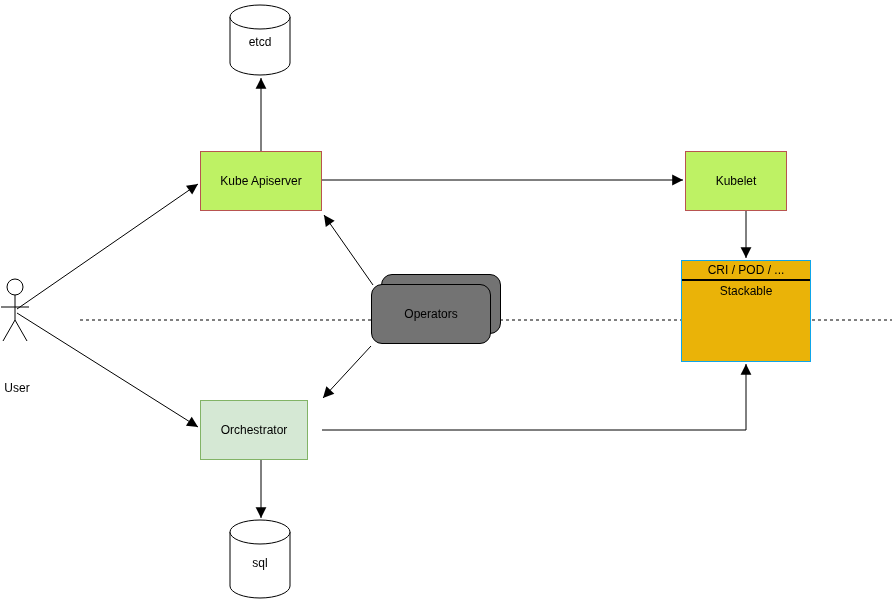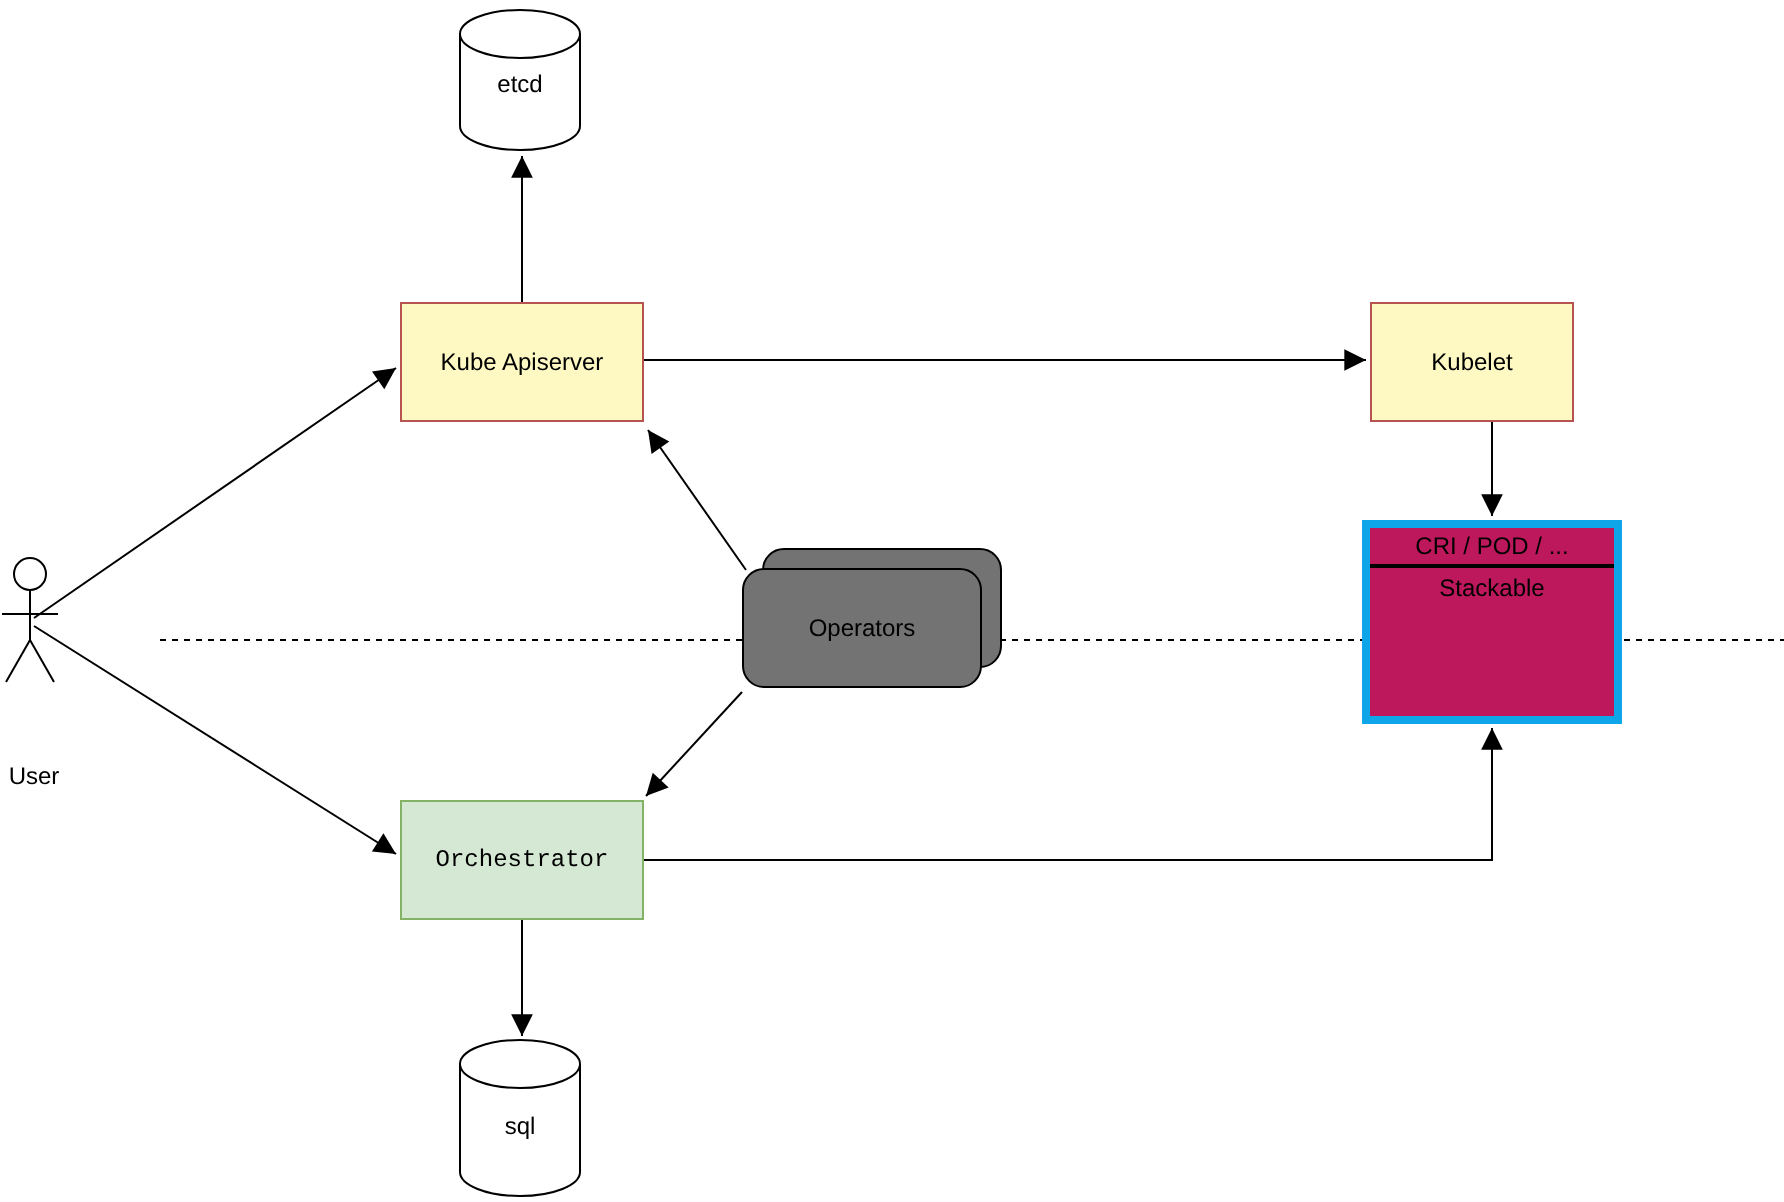--- a/index.html
+++ b/index.html
@@ -15,24 +15,24 @@
   }
   .canvas svg.wires { position: absolute; left: 0; top: 0; }
   .node {
     position: absolute;
     display: flex;
     align-items: center;
     justify-content: center;
     text-align: center;
     box-sizing: border-box;
   }
-  .node-red    { background: #fef9c3; border: 1px solid #b85450; }
+  .node-red    { background: #bef264; border: 1px solid #b85450; }
   .node-green  { background: #d5e8d4; border: 1px solid #82b366; }
   .rounded     { background: #737373; border: 1px solid #000000; border-radius: 11px; }
-  .stack-box   { position: absolute; box-sizing: border-box; background: #be185d; border: 4px solid #0ea5e9; }
+  .stack-box   { position: absolute; box-sizing: border-box; background: #eab308; border: 1px solid #0ea5e9; }
   .stack-row   { display: flex; align-items: center; justify-content: center; box-sizing: border-box; }
   .stack-header { height: 19px; border-bottom: 1px solid #000000; }
   .stack-body   { height: 61px; }
   .stack-footer { height: 21px; border-top: 1px solid #000000; }
   .shape-label {
     position: absolute;
     text-align: center;
     line-height: 14px;
   }
 </style>
@@ -94,21 +94,21 @@
 
   <div class="stack-box" style="left:681px; top:260px; width:130px; height:102px;">
     <div class="stack-row stack-header">
       <span>CRI / POD / ...</span>
     </div>
     <div class="stack-row stack-footer">
       <span>Stackable</span>
     </div>
   </div>
 
-  <div class="node node-green" style="left:200px; top:400px; width:122px; height:60px;font-family:Liberation Mono, monospace;">
+  <div class="node node-green" style="left:200px; top:400px; width:108px; height:60px;">
     <span>Orchestrator</span>
   </div>
 
   <div class="shape-label" style="left:230px; top:35px; width:60px;">etcd</div>
   <div class="shape-label" style="left:230px; top:556px; width:60px;">sql</div>
   <div class="shape-label" style="left:0px; top:345px; width:34px;margin-top:36px;">User</div>
 
 </div>
 
 </body></html>

